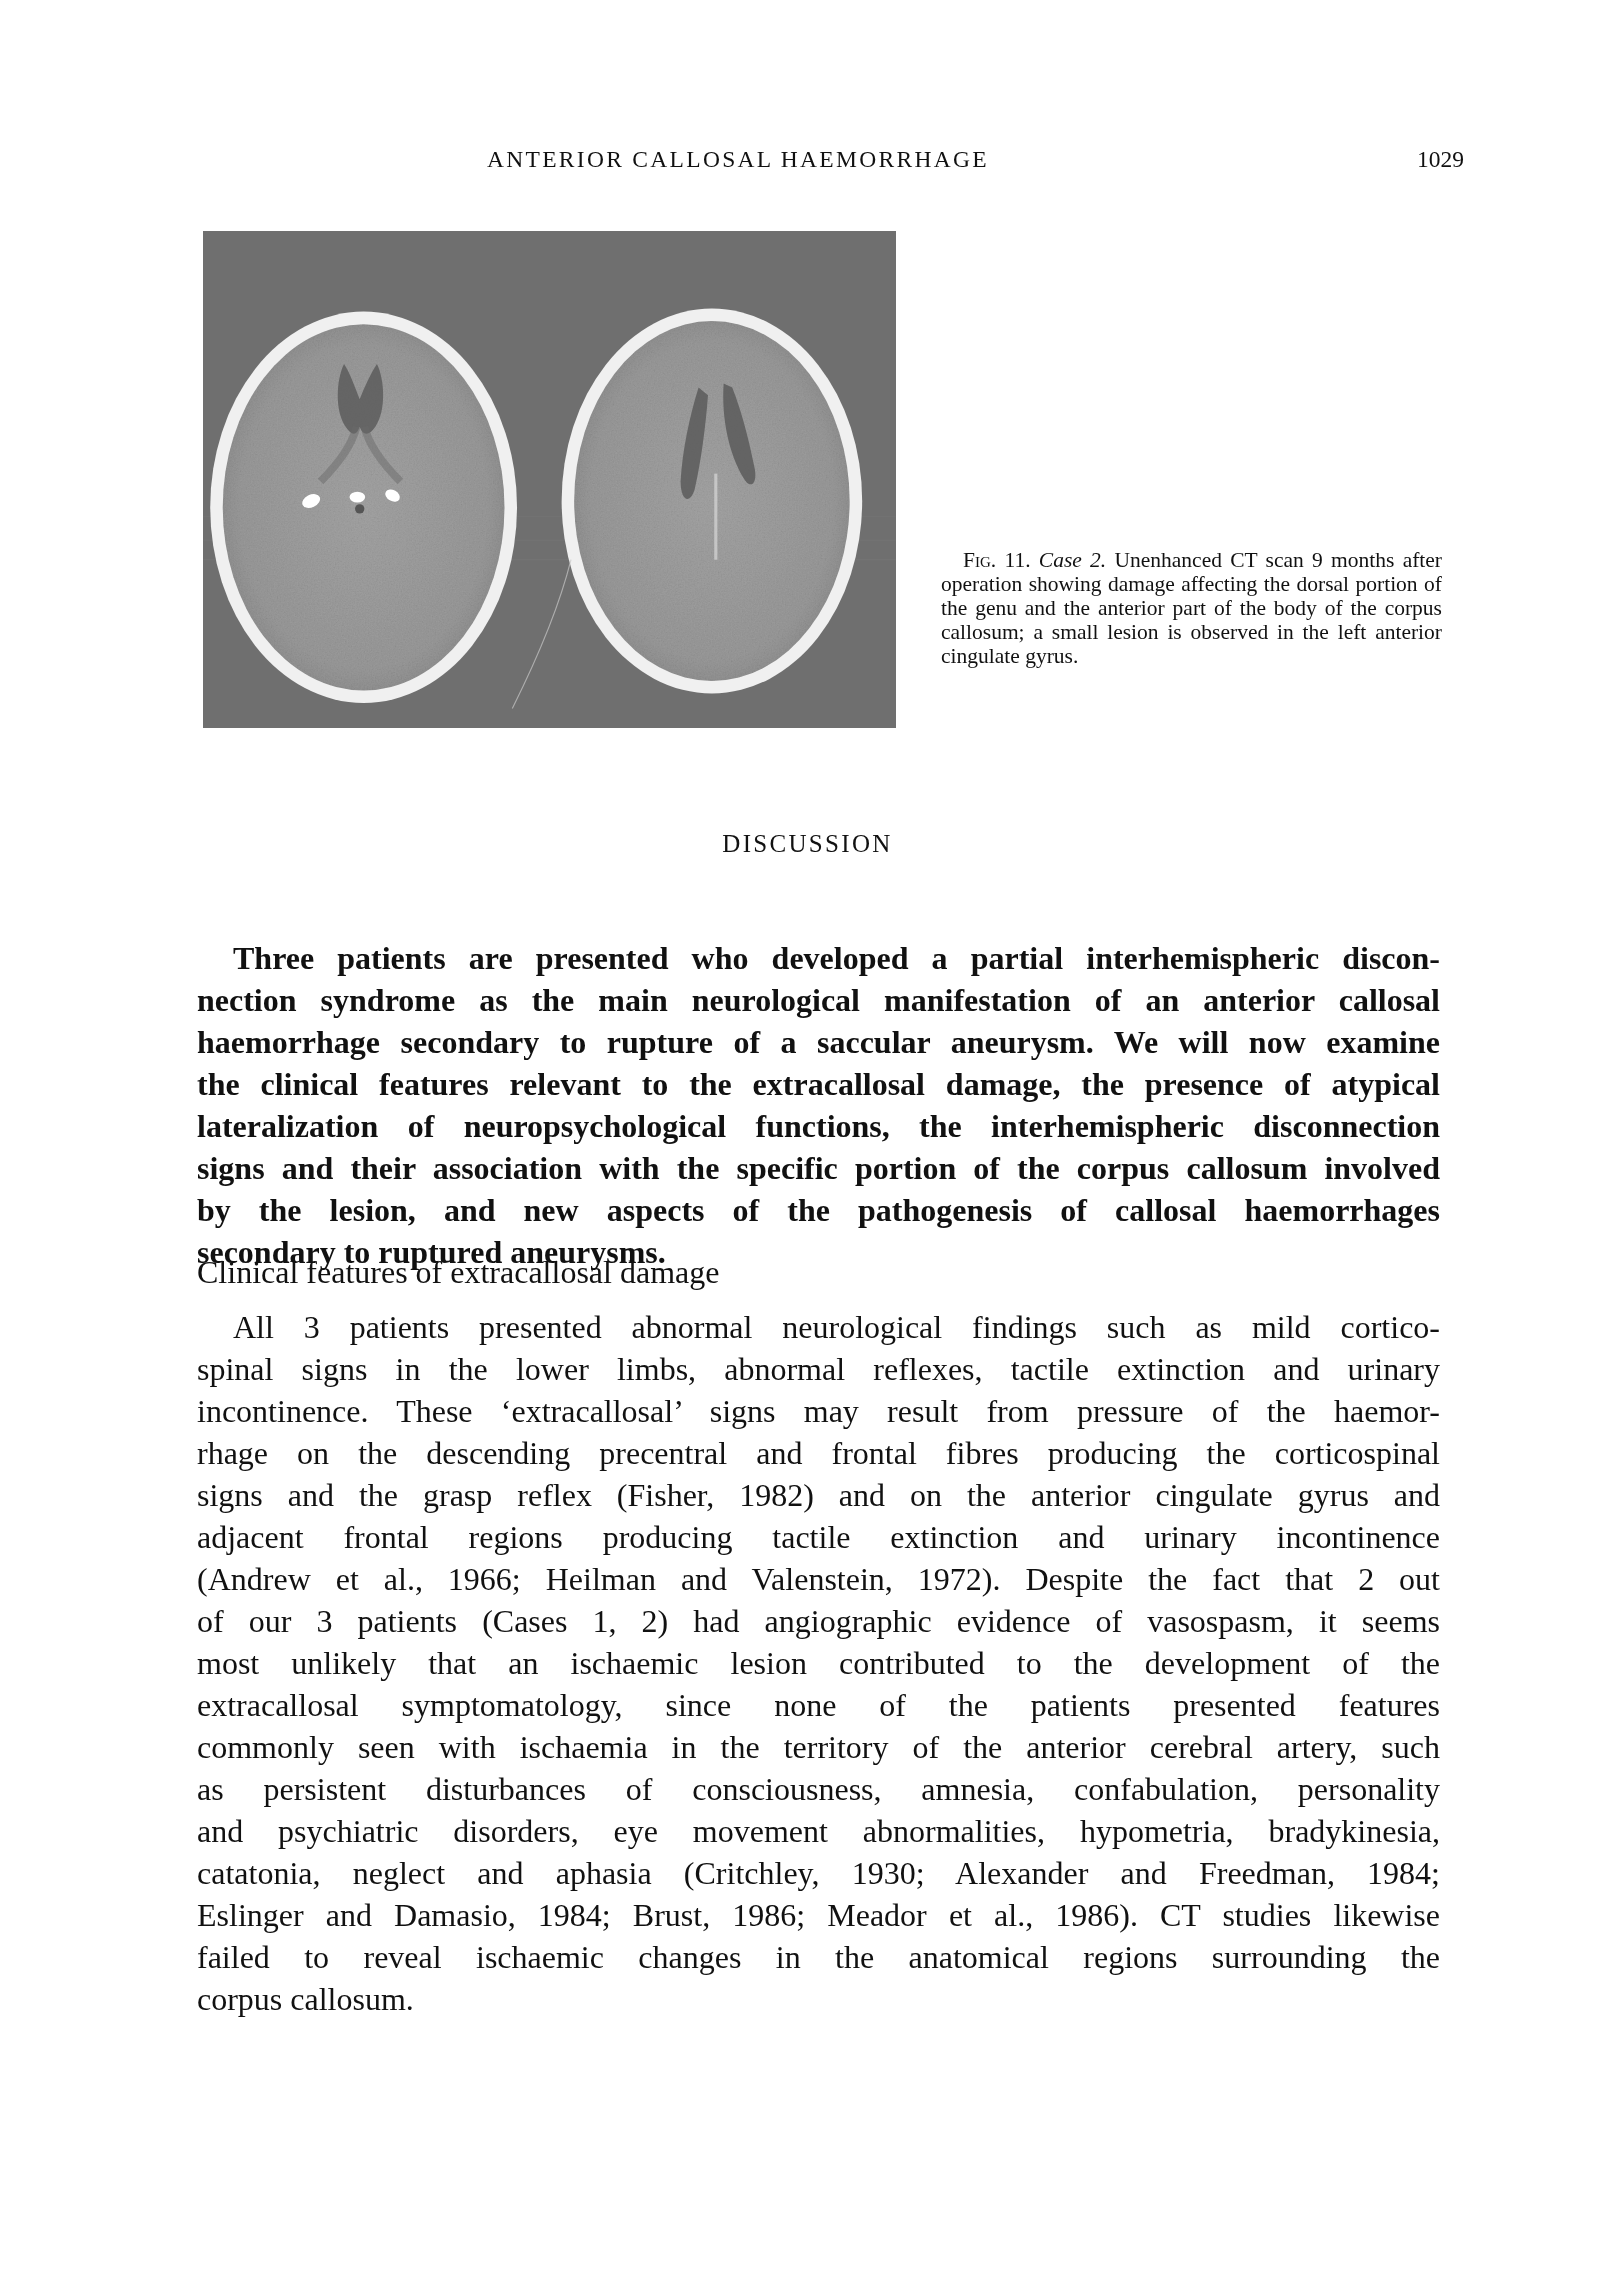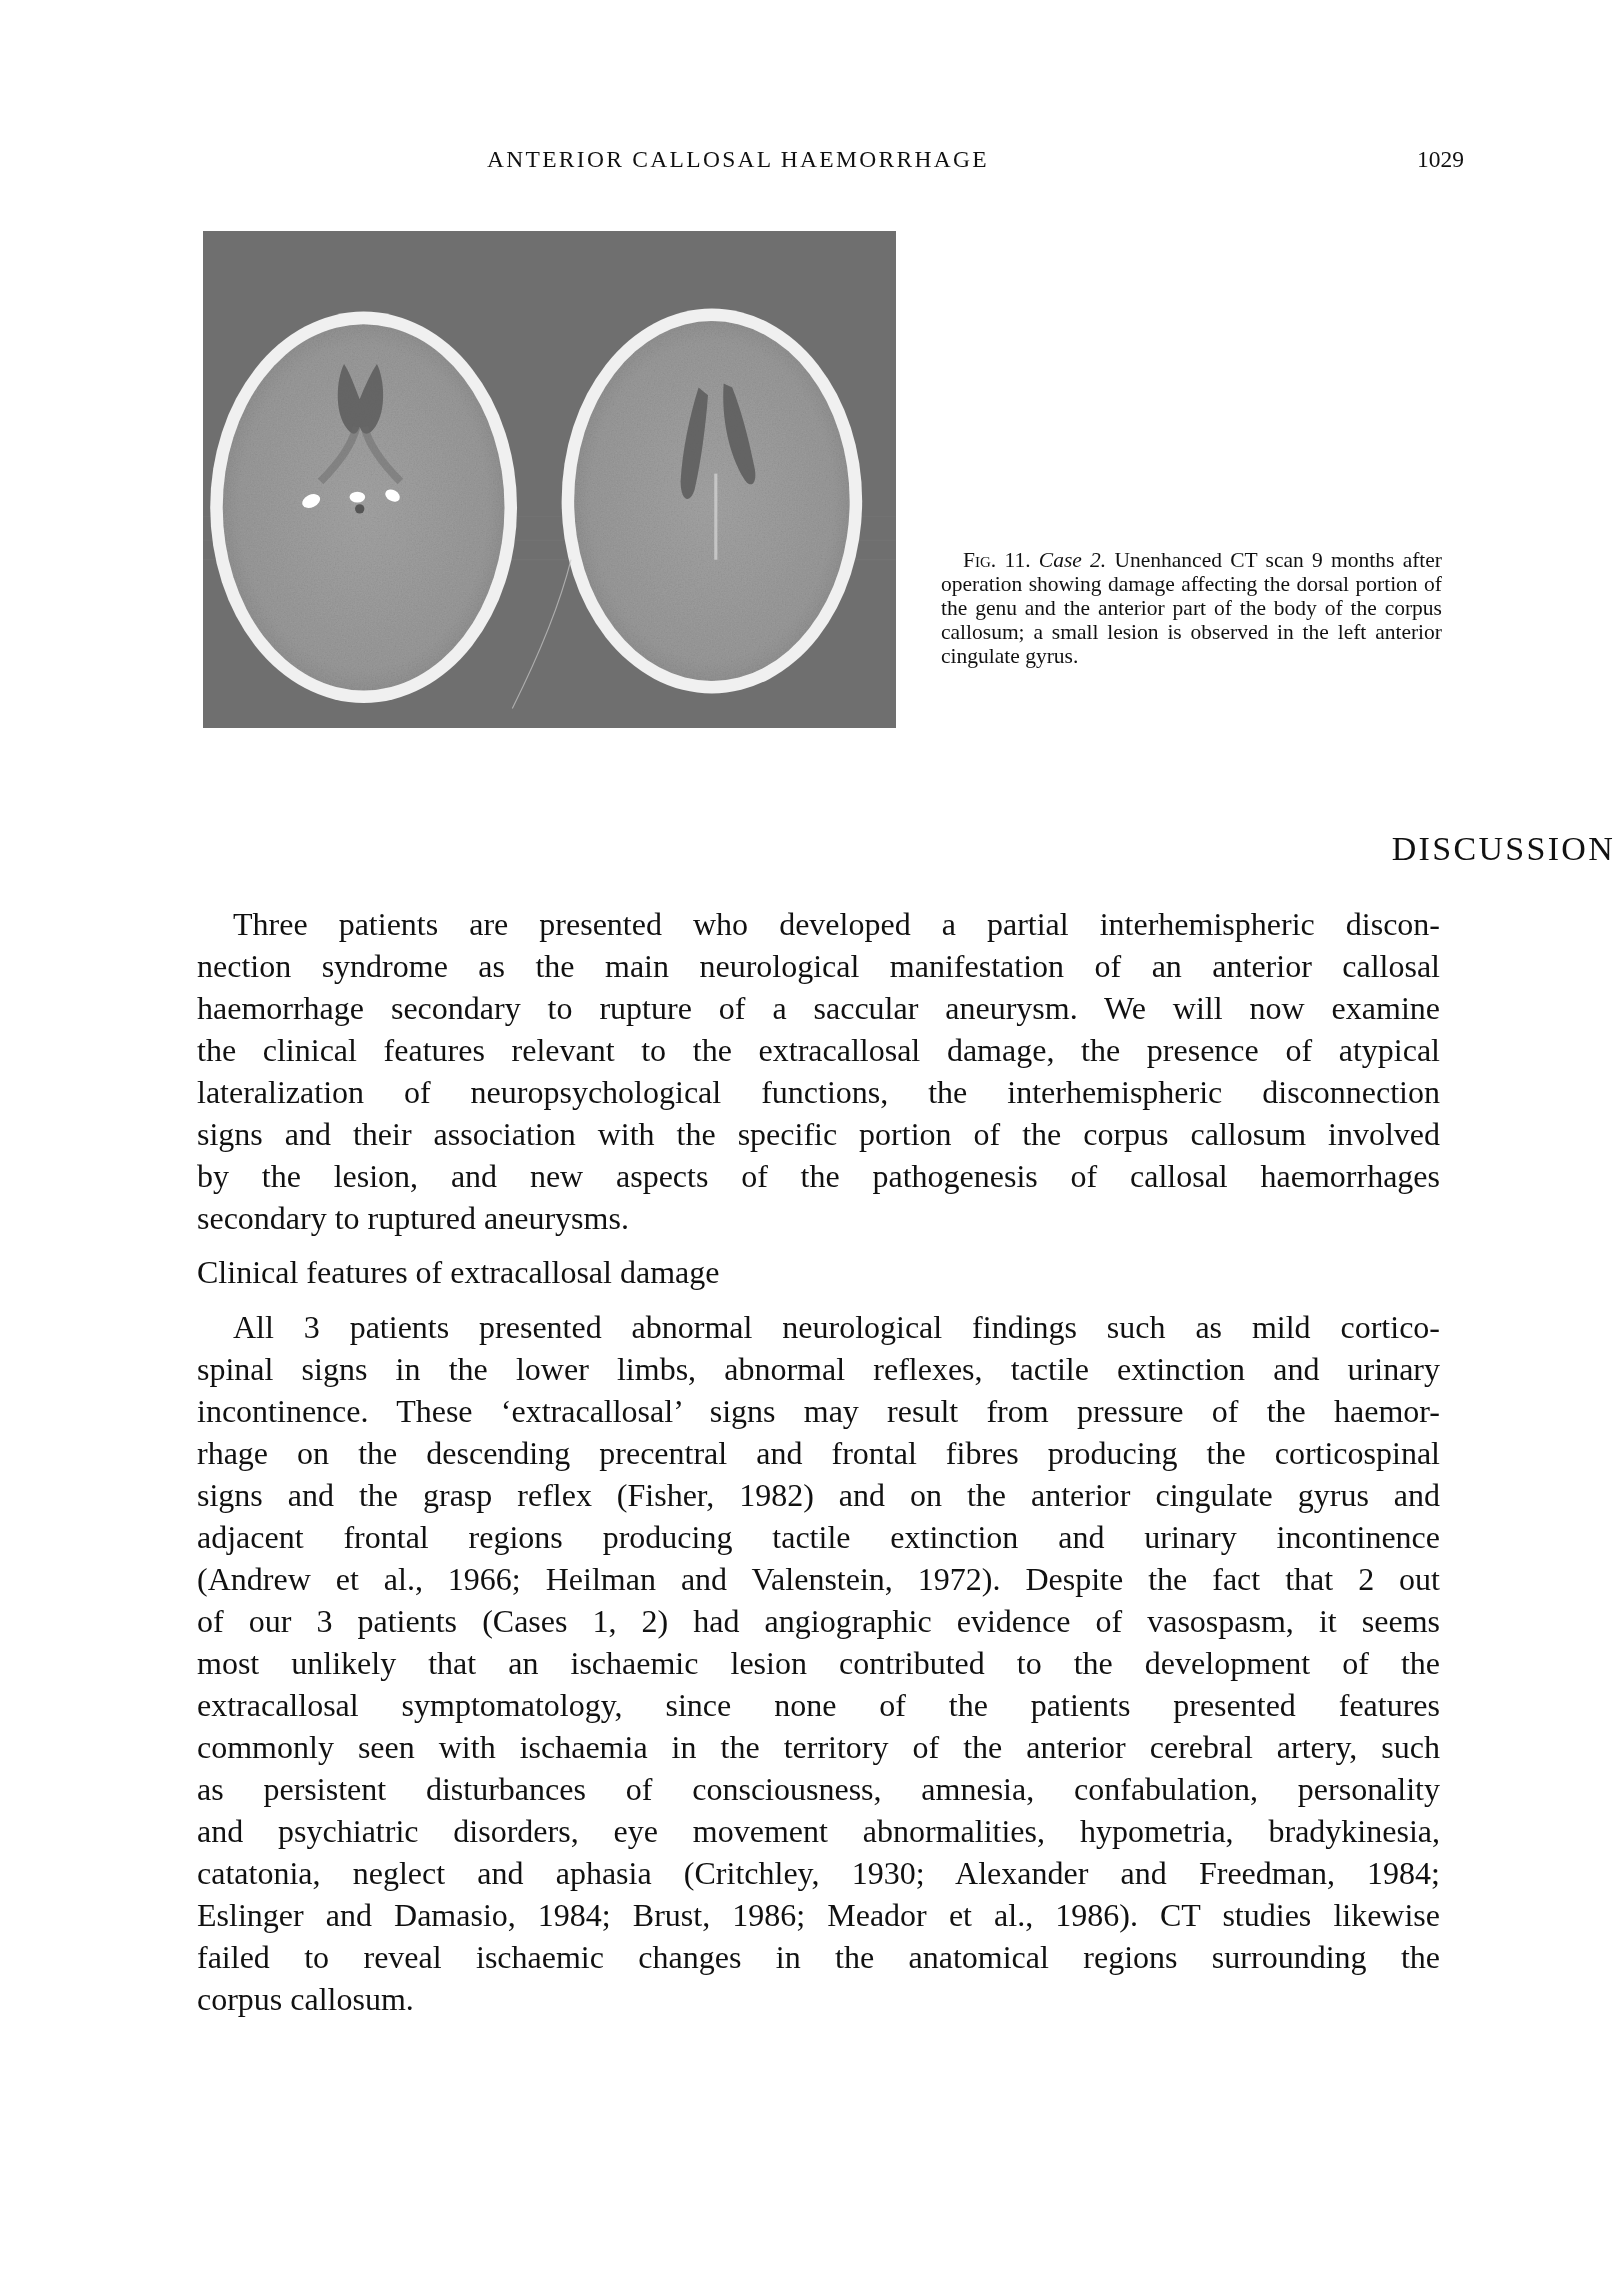--- a/index.html
+++ b/index.html
@@ -22,28 +22,28 @@
 
     .caption {
       position: absolute; left: 941px; top: 548px; width: 501px;
       font-size: 21.5px; line-height: 24px; text-align: justify;
       text-indent: 22px; hyphens: none;
     }
     .caption .fig-label { font-variant: small-caps; }
     .caption .case-label { font-style: italic; }
 
     .section-heading {
-      position: absolute; top: 830px; left: 0; width: 1615px; text-align: right;
-      font-size: 34px; letter-spacing: 2.3px;
+      position: absolute; top: 830px; left: 0; width: 1615px; text-align: center;
+      font-size: 25px; letter-spacing: 2.3px;
     }
     .body-text {
       position: absolute; left: 197px; width: 1243px;
       font-size: 32px; line-height: 42px; text-align: justify;
     }
-    .para-1 { top: 903px; }
+    .para-1 { top: 937px; font-weight: bold; }
     .subheading {
       position: absolute; left: 197px; top: 1254px;
       font-size: 32px; 
     }
     .para-2 { top: 1306px; }
     .line { display: block; text-align: justify; text-align-last: justify; white-space: nowrap; }
     .line.last { text-align-last: left; }
     .line.indent { padding-left: 36px; }
     .it { }
   </style>

